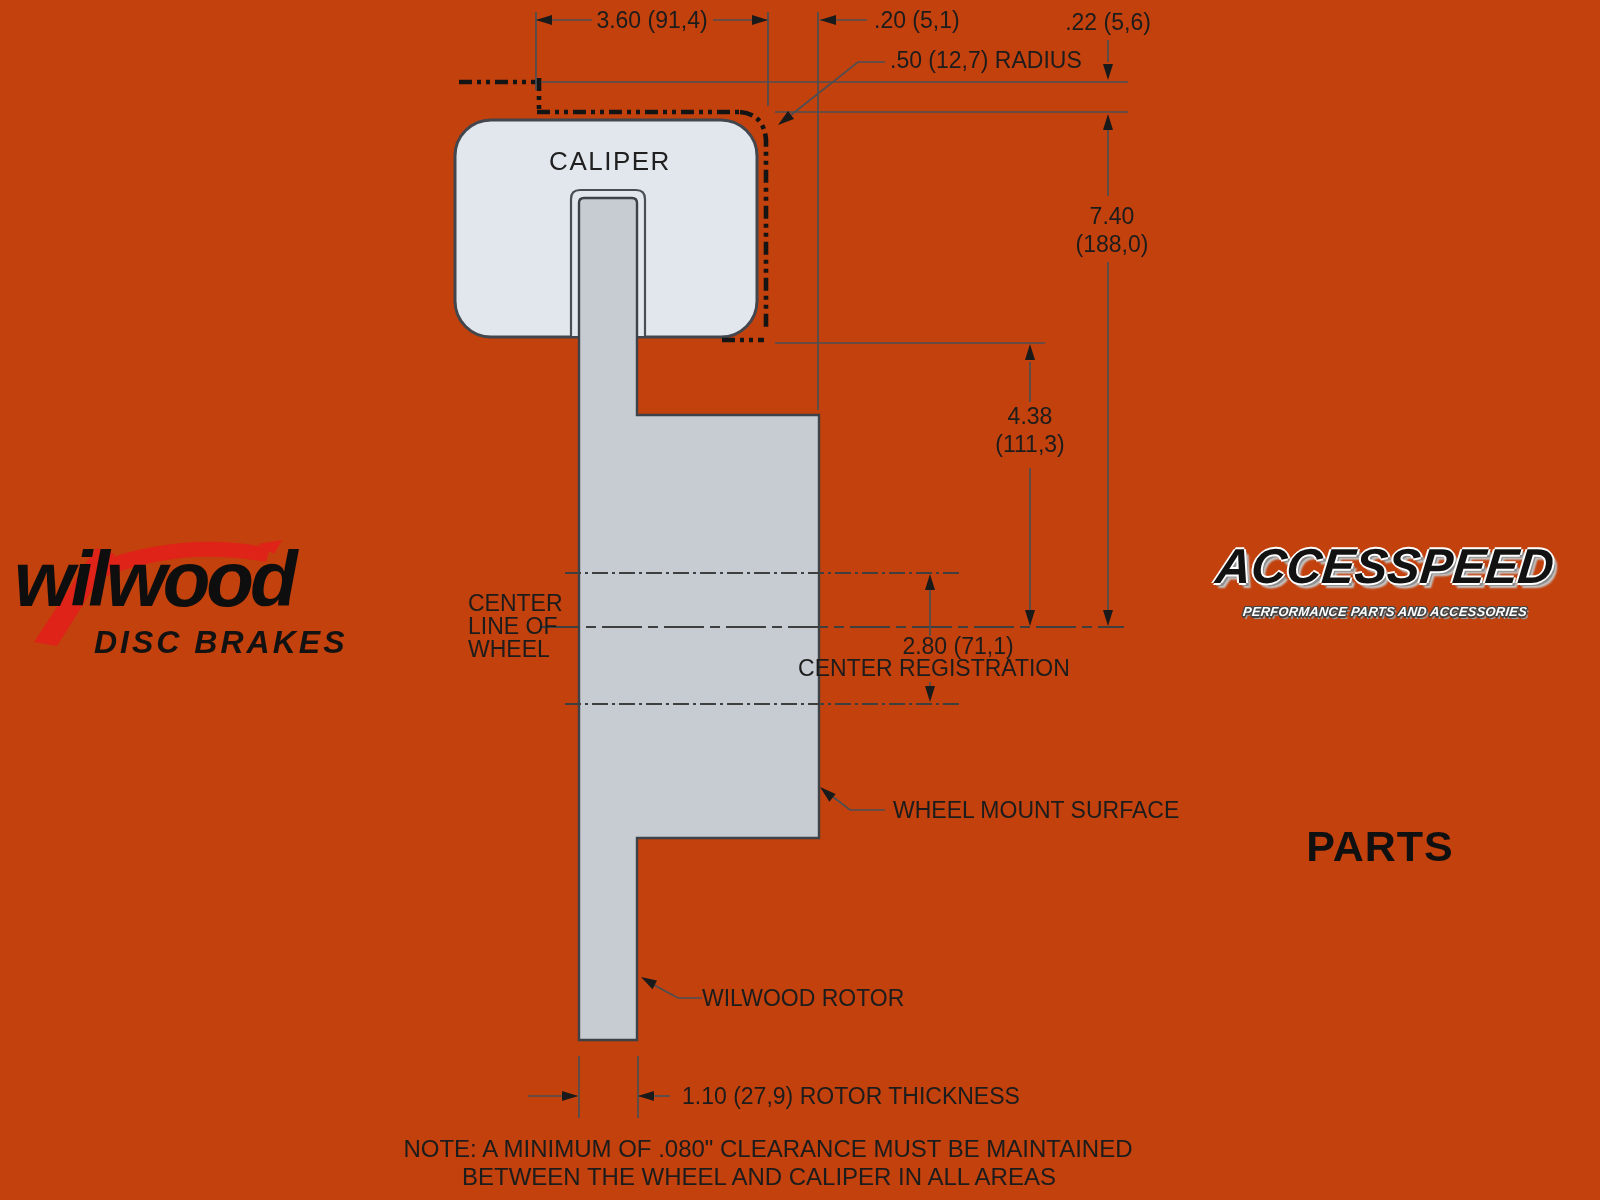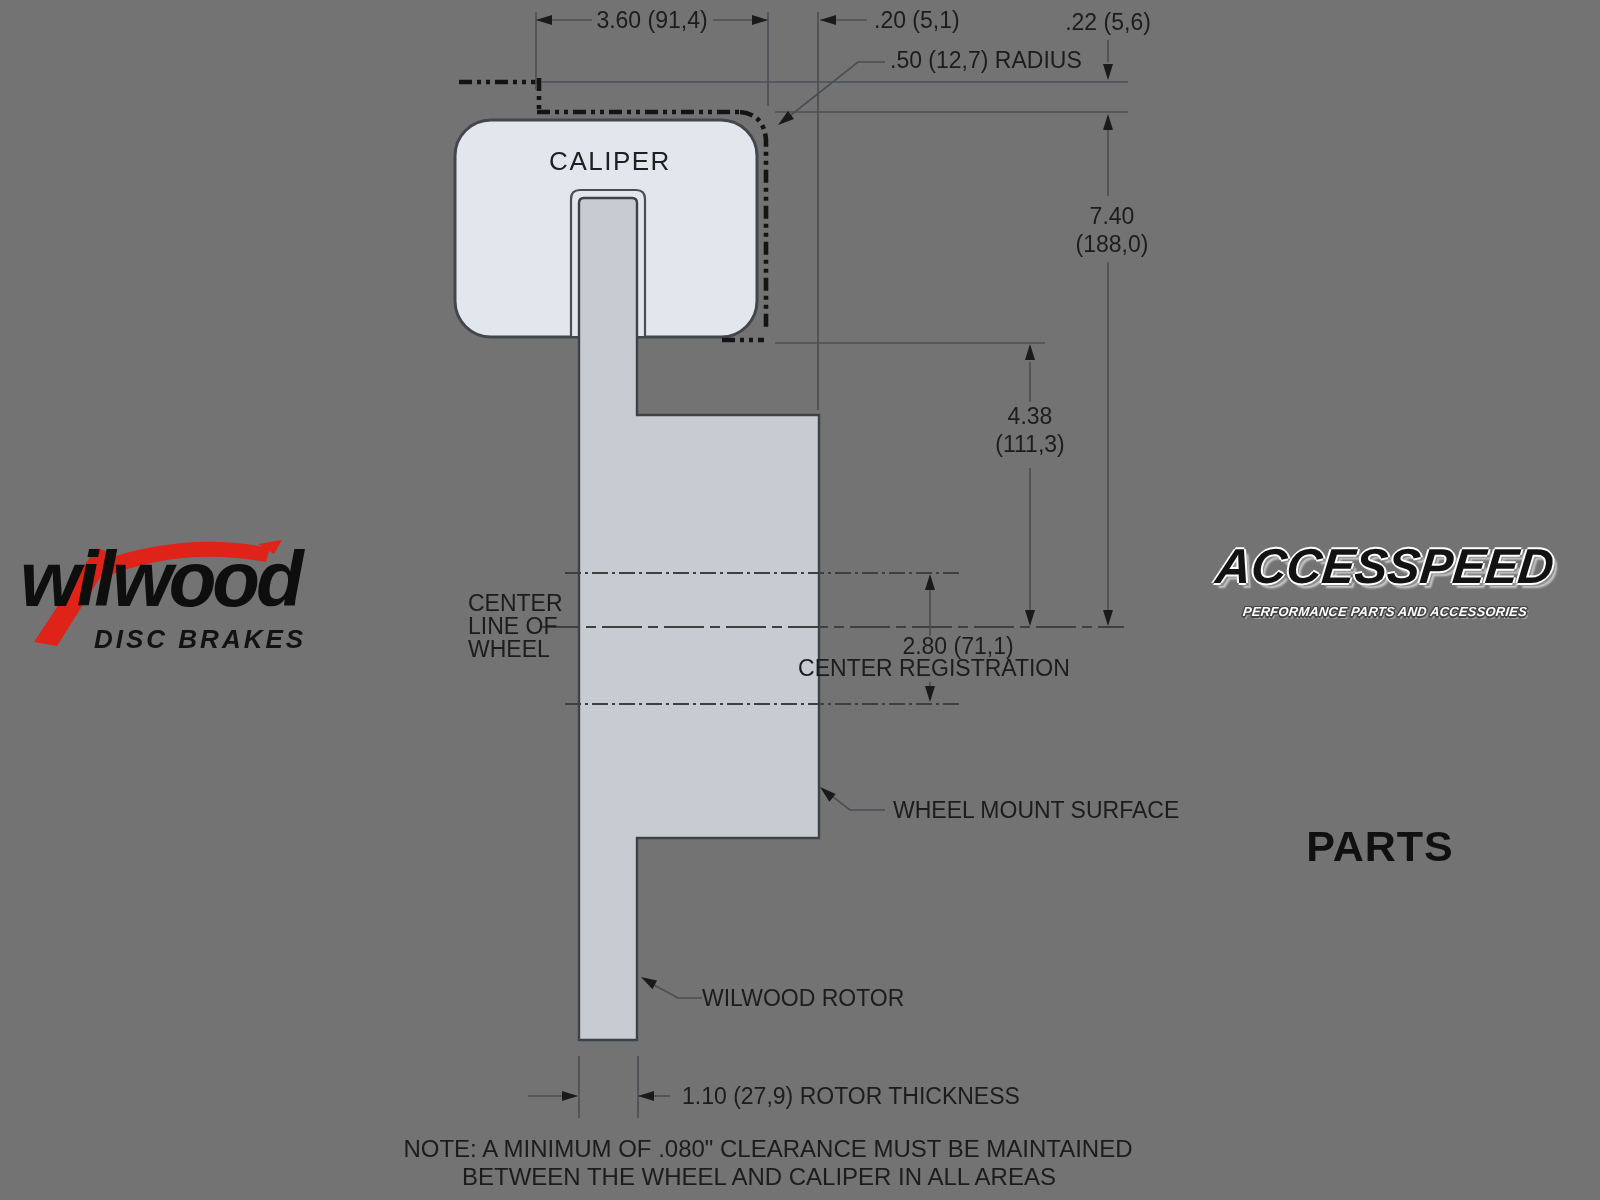--- a/index.html
+++ b/index.html
@@ -1,35 +1,35 @@
 <!DOCTYPE html>
 <html><head>
 <meta charset="utf-8">
 <style>
   html,body{margin:0;padding:0;background:#fff;}
-  .canvas{position:relative;width:1600px;height:1200px;background:#737373;overflow:hidden;
+  .canvas{position:relative;width:1600px;height:1200px;background:#c2410c;overflow:hidden;
           font-family:"Liberation Sans",sans-serif;}
   .canvas svg.draw{position:absolute;left:0;top:0;}
   
   .dt{font-family:"Liberation Sans",sans-serif;font-size:23px;fill:#1c1c1c;}
   .dt24{font-family:"Liberation Sans",sans-serif;font-size:24px;fill:#1c1c1c;}
   .dt-cal{font-family:"Liberation Sans",sans-serif;font-size:26px;letter-spacing:1.5px;fill:#202020;}
   .mid{text-anchor:middle;}
   
   .thin{stroke:#4b4f54;stroke-width:1.7;fill:none;}
   .phantom{stroke:#141414;stroke-width:4.6;fill:none;stroke-dasharray:13 5 4 5 4 5;}
   .dashdot{stroke:#3f3f3f;stroke-width:2;fill:none;stroke-dasharray:16 4 3 4;}
   .cline{stroke:#3f3f3f;stroke-width:2;fill:none;stroke-dasharray:40 6 10 6;}
   .arrow{fill:#1a1a1a;stroke:none;}
   
   .wilwood{position:absolute;left:12px;top:518px;width:312px;height:150px;}
   .wilwood .brush{position:absolute;left:0;top:0;}
-  .ww-script{position:absolute;left:8px;top:22px;font-size:78px;font-weight:800;font-style:italic;
+  .ww-script{position:absolute;left:2px;top:22px;font-size:78px;font-weight:800;font-style:italic;
              letter-spacing:-4px;color:#0e0e0e;line-height:1;white-space:nowrap;}
-  .ww-sub{position:absolute;left:82px;top:106px;font-size:26px;font-weight:800;font-style:italic;
+  .ww-sub{position:absolute;left:82px;top:106px;font-size:32px;font-weight:800;font-style:italic;
           letter-spacing:3px;color:#121212;white-space:nowrap;}
   .accesspeed{position:absolute;left:1190px;top:540px;width:390px;text-align:center;}
   .as-title{display:inline-block;font-size:49px;font-weight:900;font-style:italic;line-height:1.1;
             color:#121212;transform:skewX(-6deg);white-space:nowrap;letter-spacing:0;
             text-shadow:2px 0 #fff,-2px 0 #fff,0 2px #fff,0 -2px #fff,3px 3px 0 #8f8f8f,5px 5px 2px #c4c4c4;}
   .as-sub{margin-top:10px;font-size:13px;font-weight:900;font-style:italic;color:#fff;
           transform:skewX(-6deg);white-space:nowrap;letter-spacing:0.2px;
           text-shadow:1.5px 0 #444,-1.5px 0 #444,0 1.5px #444,0 -1.5px #444,1px 1px #444,
                       -1px -1px #444,1px -1px #444,-1px 1px #444,2.5px 2.5px 0 #9a9a9a;}
   .rear{position:absolute;left:1290px;top:822px;width:180px;text-align:center;

